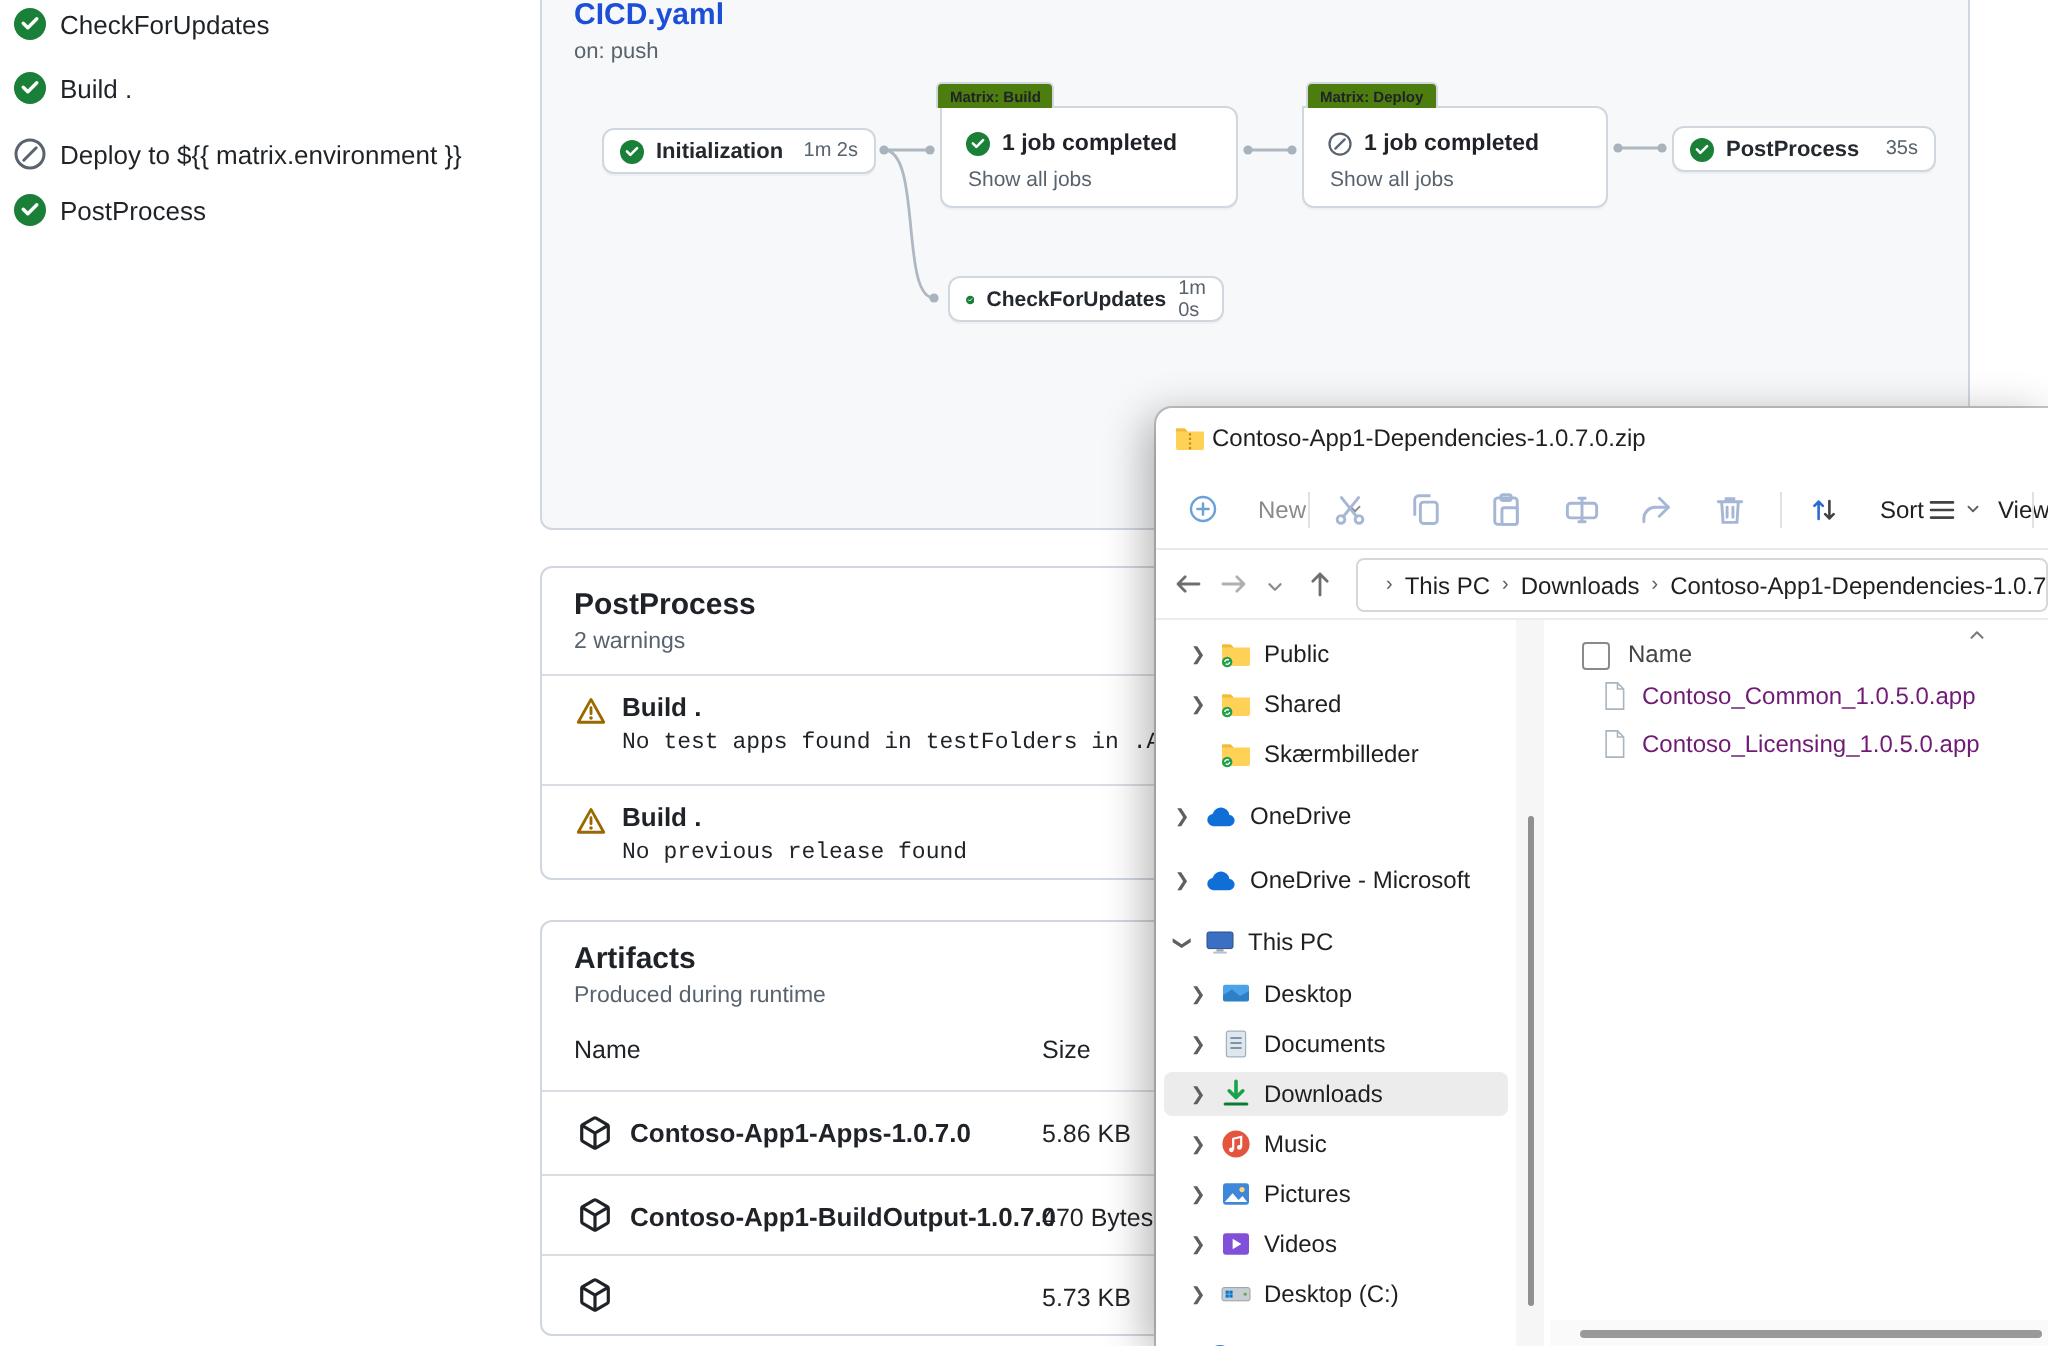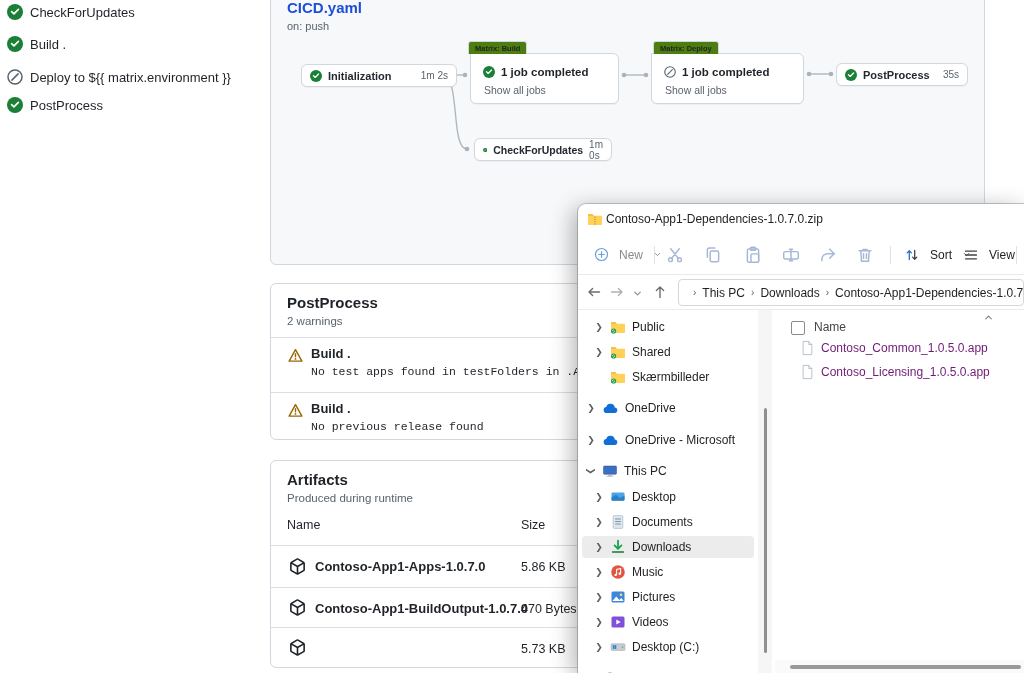--- a/index.html
+++ b/index.html
@@ -43,21 +43,21 @@
   .art-name{position:absolute;left:44px;top:13px;font-size:13px;font-weight:bold;}
   .art-size{position:absolute;left:250px;top:14px;font-size:12.5px;}
 
   
   #explorer{position:absolute;left:578px;top:204px;width:447px;height:469px;background:#fff;
             border-radius:8px 0 0 0;box-shadow:-5px 4px 22px rgba(0,0,0,.30),0 0 0 1px #c9c9c9;
             z-index:10;font-size:12px;color:#1f1f1f;}
   .titlebar{position:absolute;left:0;top:0;width:100%;height:30px;}
   .title-text{position:absolute;left:28px;top:8px;font-size:12px;color:#1f1f1f;white-space:nowrap;}
   .cmdbar{position:absolute;left:0;top:30px;width:100%;height:41px;border-bottom:1px solid #eaeaea;box-sizing:border-box;}
-  .cmdbtn{position:absolute;top:8px;height:25px;display:flex;align-items:center;gap:10px;
+  .cmdbtn{position:absolute;top:8px;height:25px;display:flex;align-items:center;gap:20px;
           border-radius:4px;padding:0 4px;}
   .cmdbtn .bl{font-size:12px;}
   .vsep{position:absolute;top:12px;width:1px;height:18px;background:#e1e1e1;}
   .addrbar{position:absolute;left:0;top:71px;width:100%;height:35px;border-bottom:1px solid #ececec;box-sizing:border-box;}
   .navarrow{position:absolute;top:9px;}
   .crumbbox{position:absolute;left:100px;top:4px;height:27px;width:346px;border:1px solid #d7d7d7;
             border-radius:4px;display:flex;align-items:center;gap:4px;padding:0 8px;box-sizing:border-box;
             overflow:hidden;white-space:nowrap;}
   .crumb{font-size:12px;color:#1f1f1f;}
   .crumb-sep{color:#5f5f5f;font-size:10px;padding:0 2px;}
@@ -127,21 +127,21 @@
         <circle cx="441" cy="74" r="2.3"></circle>
           <circle cx="464" cy="74" r="2.3"></circle>
         <circle cx="623" cy="74" r="2.3"></circle>
           <circle cx="645" cy="74" r="2.3"></circle>
         <circle cx="808" cy="73" r="2.3"></circle>
           <circle cx="830" cy="73" r="2.3"></circle>
         <circle cx="466" cy="148" r="2.3"></circle>
       </g>
     </svg>
 
-    <div class="node" style="left:30px;top:79px;width:156px;height:23px;align-items:center;">
+    <div class="node" style="left:30px;top:79px;width:137px;height:23px;align-items:center;">
       <svg width="12" height="12" viewBox="0 0 16 16">
           <circle cx="8" cy="8" r="8" fill="#1a7f37"></circle>
           <path d="M11.4 5.4 6.9 9.9 4.6 7.6" stroke="#fff" stroke-width="1.7" fill="none" stroke-linecap="round" stroke-linejoin="round"></path>
         </svg>
       <span class="nlabel">Initialization</span>
       <span class="ntime">1m 2s</span>
     </div>
 
     <div class="mtab" style="left:197px;top:56px;">Matrix: Build</div>
     <div class="mbox" style="left:199px;top:68px;width:149px;height:51px;">

